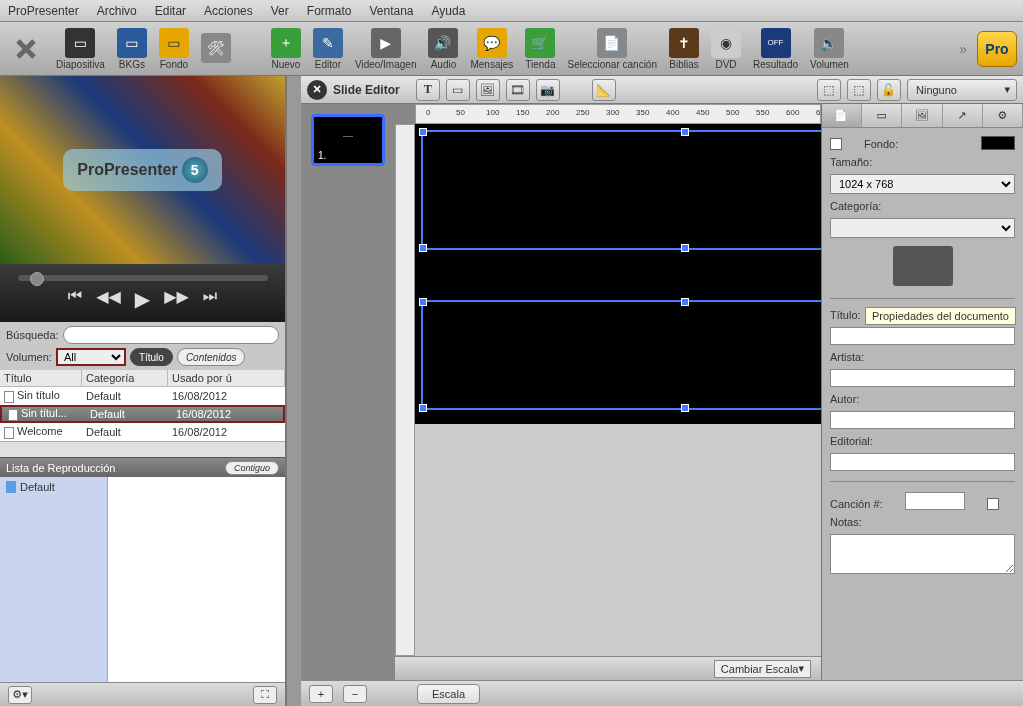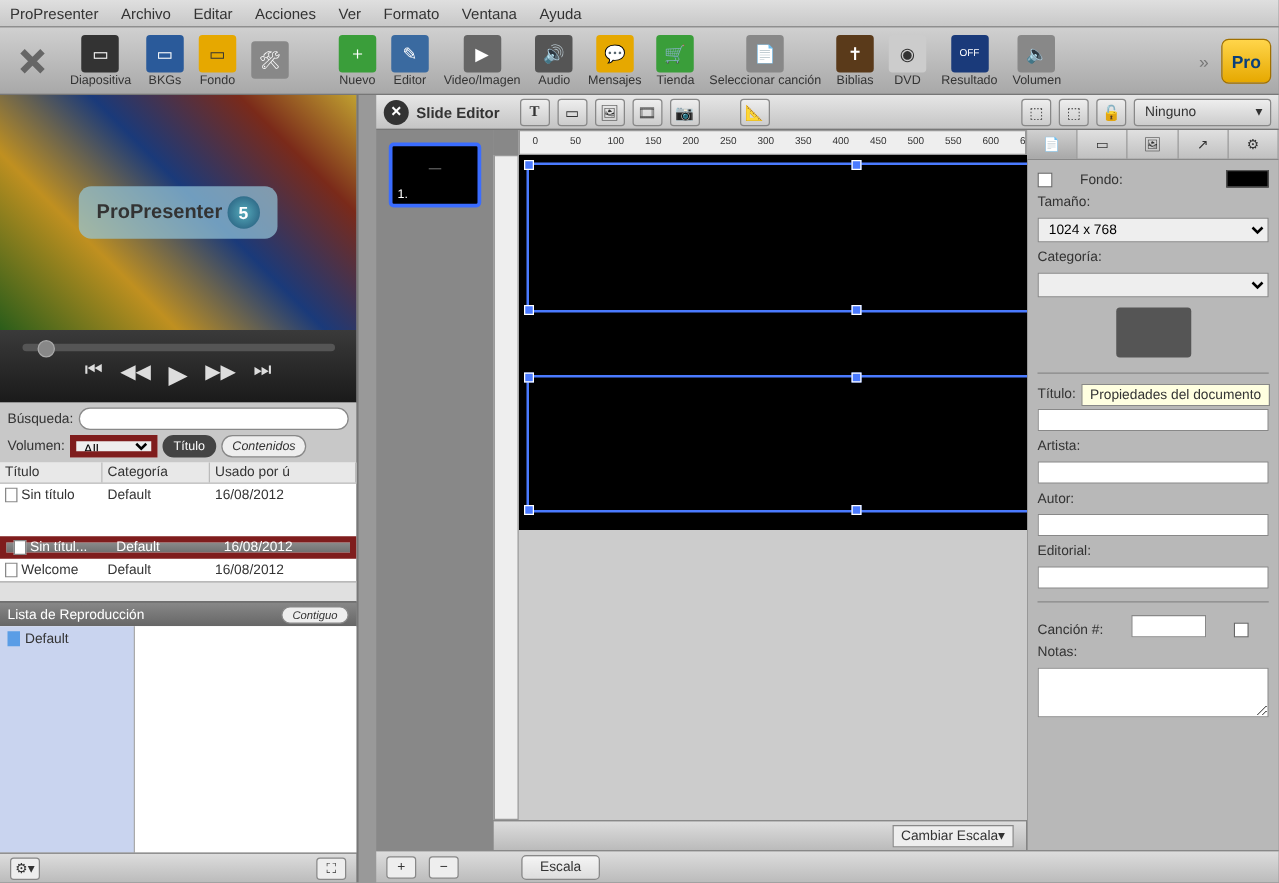--- a/index.html
+++ b/index.html
@@ -26,30 +26,30 @@
 .scrub{width:250px;height:6px;background:#555;border-radius:3px;position:relative;}
 .scrub::after{content:'';position:absolute;left:12px;top:-3px;width:12px;height:12px;background:#888;border-radius:50%;border:1px solid #aaa;}
 .controls{display:flex;gap:14px;color:#ddd;font-size:16px;}
 
 .section-header { height:20px;background:linear-gradient(#888,#666);color:#fff;font-size:11px;display:flex;align-items:center;padding:0 6px;justify-content:space-between;border-top:1px solid #555;}
 .section-header .count{color:#ddd;font-size:10px;}
 
 .pres-filters{background:#c8c8c8;padding:4px 6px;display:flex;flex-direction:column;gap:4px;}
 .row{display:flex;align-items:center;gap:4px;}
 .search-inp{flex:1;height:18px;border-radius:9px;border:1px solid #888;background:#fff;padding:0 16px 0 6px;}
-.sel{height:18px;border:5px solid #7f1d1d;background:#eee;font-size:11px;padding:0 2px;}
+.sel{height:18px;border:2px solid #7f1d1d;background:#eee;font-size:11px;padding:0 2px;}
 .pill{height:18px;padding:0 8px;border-radius:9px;border:1px solid #444;background:#444;color:#fff;font-size:10px;display:flex;align-items:center;}
 .pill.light{background:#eee;color:#333;border-color:#888;font-style:italic;}
 
 .pres-table{background:#fff;flex-shrink:0;}
 .tbl-head{display:flex;background:#e8e8e8;border-bottom:1px solid #bbb;}
 .tbl-head div{padding:2px 4px;border-right:1px solid #bbb;font-size:11px;}
 .tbl-body{}
 .tbl-row{display:flex;height:18px;align-items:center;font-size:11px;}
-.tbl-row.sel{background:linear-gradient(#8a8a8a,#707070);color:#fff;margin-top:24px;}
+.tbl-row.sel{background:linear-gradient(#8a8a8a,#707070);color:#fff;}
 .tbl-row div{padding:0 4px;overflow:hidden;white-space:nowrap;}
 .c1{width:82px}.c2{width:86px}.c3{flex:1}
 .file-icon{display:inline-block;width:10px;height:12px;background:#fff;border:1px solid #888;margin-right:3px;vertical-align:middle;}
 .hscroll{height:16px;background:#e0e0e0;border-top:1px solid #aaa;}
 
 .playlist-body{flex:1;display:flex;background:#fff;}
 .pl-left{width:108px;background:#c9d4ef;border-right:1px solid #aaa;}
 .pl-item{padding:4px 6px;font-size:11px;display:flex;align-items:center;gap:4px;}
 .pl-icon{width:10px;height:12px;background:#5a9de6;}
 .pl-right{flex:1;background:#fff;}

